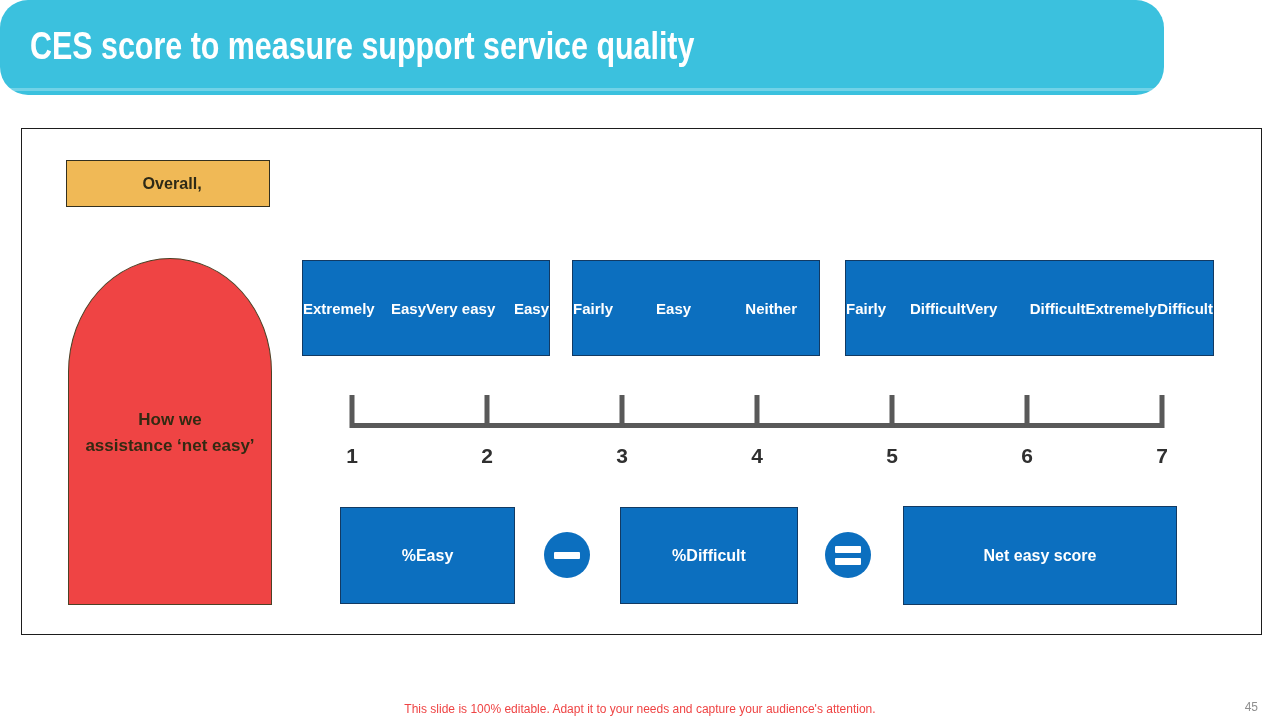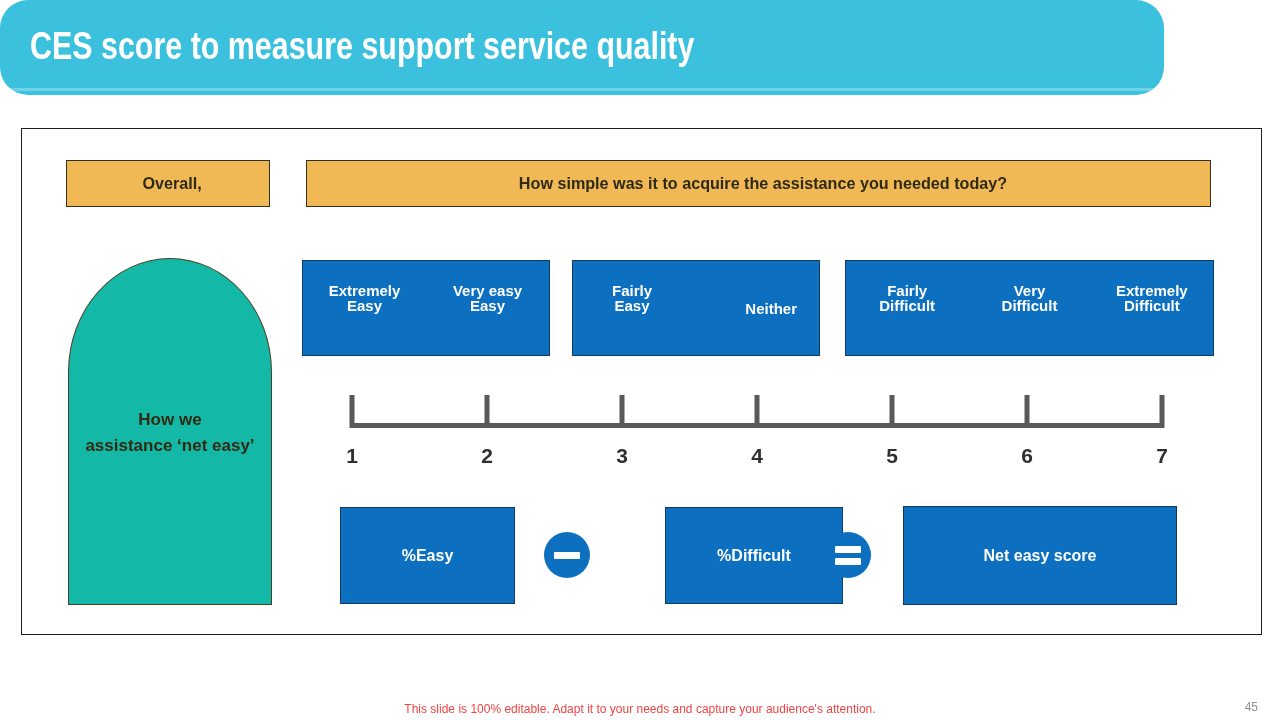--- a/index.html
+++ b/index.html
@@ -36,41 +36,41 @@
     display: flex; align-items: center; justify-content: center;
     color: #2b2witch414; color: #2b2414; font-weight: 700; font-size: 17px; padding-left: 8px;
   }
   .overall-box { left: 66px; top: 160px; width: 204px; }
   .question-box { left: 306px; top: 160px; width: 905px; }
   .orange-box span { transform: scaleX(0.95); white-space: nowrap; color:#2e2a17; }
 
   
   .arch {
     position: absolute; left: 68px; top: 258px; width: 204px; height: 347px;
-    background: #14b8a6; border: 1.3px solid #4c4126;
+    background: #ef4444; border: 1.3px solid #4c4126;
     border-radius: 102px 102px 0 0 / 114px 114px 0 0;
     display: flex; align-items: flex-start; justify-content: center;
   }
   .arch-text {
     margin-top: 148px; text-align: center; color: #332a12;
     font-weight: 700; font-size: 17px; line-height: 26px;
   }
 
   
   .answer-box {
     position: absolute; top: 260px; height: 96px; background: #0c6fbf;
     border: 1.2px solid #123a63; color: #ffffff; font-weight: 700; font-size: 15px;
   }
   .box-1 { left: 302px; width: 248px; }
   .box-2 { left: 572px; width: 248px; }
   .box-3 { left: 845px; width: 369px; }
   .cols { display: flex; width: 100%; height: 100%; }
   .col {
-    flex: 1; display: flex; flex-direction: column; justify-content: flex-start;
-    align-items: center; padding: 15px 0 14px 0; line-height: 1; margin-top: 7px;
+    flex: 1; display: flex; flex-direction: row; justify-content: space-between;
+    align-items: center; padding: 15px 0 14px 0; line-height: 1;
   }
   .box-2 .col { flex: 0 0 48%; align-items: center; }
   .neither {
     position: absolute; right: 22px; top: 50%; transform: translateY(-50%);
     font-weight: 700;
   }
 
   
   .scale-ticks { position: absolute; left: 352px; top: 395px; width: 810px; height: 33px; }
   .scale-baseline {
@@ -86,21 +86,21 @@
     font-weight: 700; font-size: 21px;
   }
 
   
   .formula-box {
     position: absolute; background: #0c6fbf; border: 1.2px solid #123a63;
     display: flex; align-items: center; justify-content: center;
     color: #ffffff; font-weight: 700; font-size: 16px;
   }
   .easy-box { left: 340px; top: 507px; width: 175px; height: 97px; }
-  .difficult-box { left: 620px; top: 507px; width: 178px; height: 97px; margin-left: 45px; }
+  .difficult-box { left: 620px; top: 507px; width: 178px; height: 97px; }
   .result-box { left: 903px; top: 506px; width: 274px; height: 99px; }
 
   .op-circle {
     position: absolute; width: 46px; height: 46px; border-radius: 50%;
     background: #0c6fbf; display: flex; flex-direction: column;
     align-items: center; justify-content: center; gap: 5px;
   }
   .minus-circle { left: 544px; top: 532px; }
   .equals-circle { left: 825px; top: 532px; }
   .op-bar { width: 26px; height: 7px; background: #ffffff; border-radius: 1px; }
@@ -121,23 +121,20 @@
 
   <div class="header">
     <div class="title">CES score to measure support service quality</div>
     <div class="stripe"></div>
   </div>
 
   <div class="frame"></div>
 
   <div class="orange-box overall-box">
     <span>Overall,</span>
-  </div>
-  <div class="orange-box question-box">
-    <span>How simple was it to acquire the assistance you needed today?</span>
   </div>
 
   <div class="arch">
     <div class="arch-text">
       <div>How we</div>
       <div>assistance ‘net easy’</div>
     </div>
   </div>
 
   <div class="answer-box box-1">

